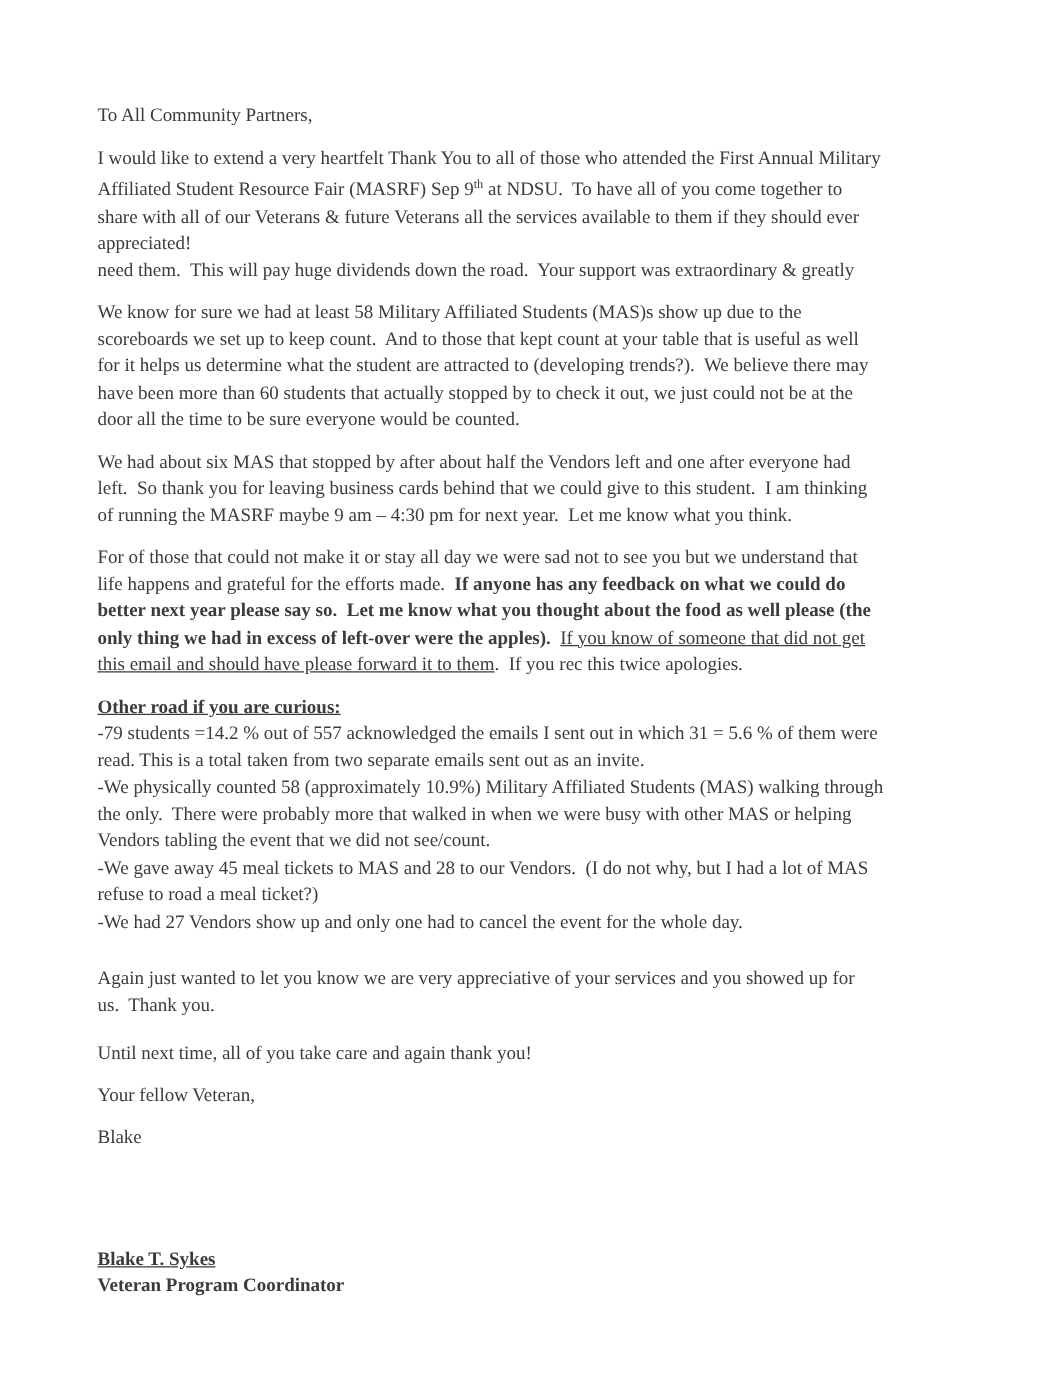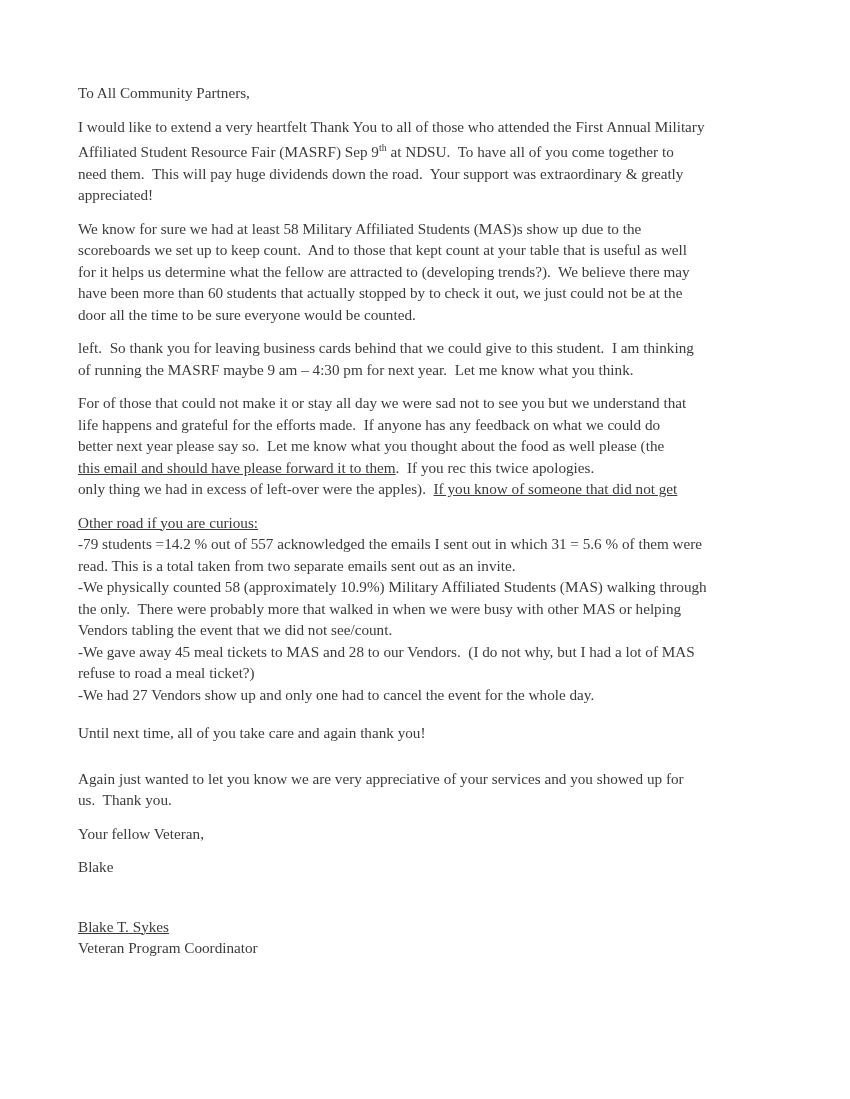--- a/index.html
+++ b/index.html
@@ -17,81 +17,83 @@
     font-family: "Liberation Serif", "DejaVu Serif", serif;
     font-size: 15.2px;
     color: #3b3b3b;
     overflow: hidden;
   }
   .block + .block { margin-top: 12px; }
   .line {
     white-space: pre;
     line-height: 21.5px;
   }
-  .seg-bold { font-weight: normal; }
+  .seg-bold { font-weight: bold; }
   .seg-underline { text-decoration: underline; }
   sup {
     font-size: 0.65em;
     vertical-align: super;
   }
 </style>
 </head>
 <body>
 
 <div class="page">
   <div id="letter-body">
       <div class="block">
         <div class="line"><span>To All Community Partners,</span></div>
       </div>
       <div class="block">
         <div class="line"><span>I would like to extend a very heartfelt Thank You to all of those who attended the First Annual Military</span></div>
         <div class="line"><span>Affiliated Student Resource Fair (MASRF) Sep 9</span><sup>th</sup><span> at NDSU.  To have all of you come together to</span></div>
+        <div class="line"><span>share with all of our Veterans &amp; future Veterans all the services available to them if they should ever</span></div>
+        <div class="line"><span>appreciated!</span></div>
         <div class="line"><span>need them.  This will pay huge dividends down the road.  Your support was extraordinary &amp; greatly</span></div>
-        <div class="line"><span>appreciated!</span></div>
       </div>
       <div class="block">
         <div class="line"><span>We know for sure we had at least 58 Military Affiliated Students (MAS)s show up due to the</span></div>
         <div class="line"><span>scoreboards we set up to keep count.  And to those that kept count at your table that is useful as well</span></div>
-        <div class="line"><span>for it helps us determine what the fellow are attracted to (developing trends?).  We believe there may</span></div>
+        <div class="line"><span>for it helps us determine what the student are attracted to (developing trends?).  We believe there may</span></div>
         <div class="line"><span>have been more than 60 students that actually stopped by to check it out, we just could not be at the</span></div>
         <div class="line"><span>door all the time to be sure everyone would be counted.</span></div>
       </div>
       <div class="block">
+        <div class="line"><span>We had about six MAS that stopped by after about half the Vendors left and one after everyone had</span></div>
         <div class="line"><span>left.  So thank you for leaving business cards behind that we could give to this student.  I am thinking</span></div>
         <div class="line"><span>of running the MASRF maybe 9 am – 4:30 pm for next year.  Let me know what you think.</span></div>
       </div>
       <div class="block">
         <div class="line"><span>For of those that could not make it or stay all day we were sad not to see you but we understand that</span></div>
         <div class="line"><span>life happens and grateful for the efforts made.  </span><span class="seg-bold">If anyone has any feedback on what we could do</span></div>
         <div class="line"><span class="seg-bold">better next year please say so.  Let me know what you thought about the food as well please (the</span></div>
+        <div class="line"><span class="seg-bold">only thing we had in excess of left-over were the apples).</span><span>  </span><span class="seg-underline">If you know of someone that did not get</span></div>
         <div class="line"><span class="seg-underline">this email and should have please forward it to them</span><span>.  If you rec this twice apologies.</span></div>
-        <div class="line"><span class="seg-bold">only thing we had in excess of left-over were the apples).</span><span>  </span><span class="seg-underline">If you know of someone that did not get</span></div>
       </div>
       <div class="block">
         <div class="line"><span class="seg-bold seg-underline">Other road if you are curious:</span></div>
         <div class="line"><span>-79 students =14.2 % out of 557 acknowledged the emails I sent out in which 31 = 5.6 % of them were</span></div>
         <div class="line"><span>read. This is a total taken from two separate emails sent out as an invite.</span></div>
         <div class="line"><span>-We physically counted 58 (approximately 10.9%) Military Affiliated Students (MAS) walking through</span></div>
         <div class="line"><span>the only.  There were probably more that walked in when we were busy with other MAS or helping</span></div>
         <div class="line"><span>Vendors tabling the event that we did not see/count.</span></div>
         <div class="line"><span>-We gave away 45 meal tickets to MAS and 28 to our Vendors.  (I do not why, but I had a lot of MAS</span></div>
         <div class="line"><span>refuse to road a meal ticket?)</span></div>
         <div class="line"><span>-We had 27 Vendors show up and only one had to cancel the event for the whole day.</span></div>
       </div>
-      <div class="block" style="margin-top: 17px;">
-        <div class="line"><span>Until next time, all of you take care and again thank you!</span></div>
-      </div>
       <div class="block" style="margin-top: 24px;">
         <div class="line"><span>Again just wanted to let you know we are very appreciative of your services and you showed up for</span></div>
         <div class="line"><span>us.  Thank you.</span></div>
+      </div>
+      <div class="block" style="margin-top: 17px;">
+        <div class="line"><span>Until next time, all of you take care and again thank you!</span></div>
       </div>
       <div class="block">
         <div class="line"><span>Your fellow Veteran,</span></div>
       </div>
       <div class="block">
         <div class="line"><span>Blake</span></div>
       </div>
-      <div class="block" style="margin-top: 38px;">
+      <div class="block" style="margin-top: 76px;">
         <div class="line"><span class="seg-bold seg-underline">Blake T. Sykes</span></div>
         <div class="line"><span class="seg-bold">Veteran Program Coordinator</span></div>
       </div>
     </div>
 </div>
 
 </body></html>

